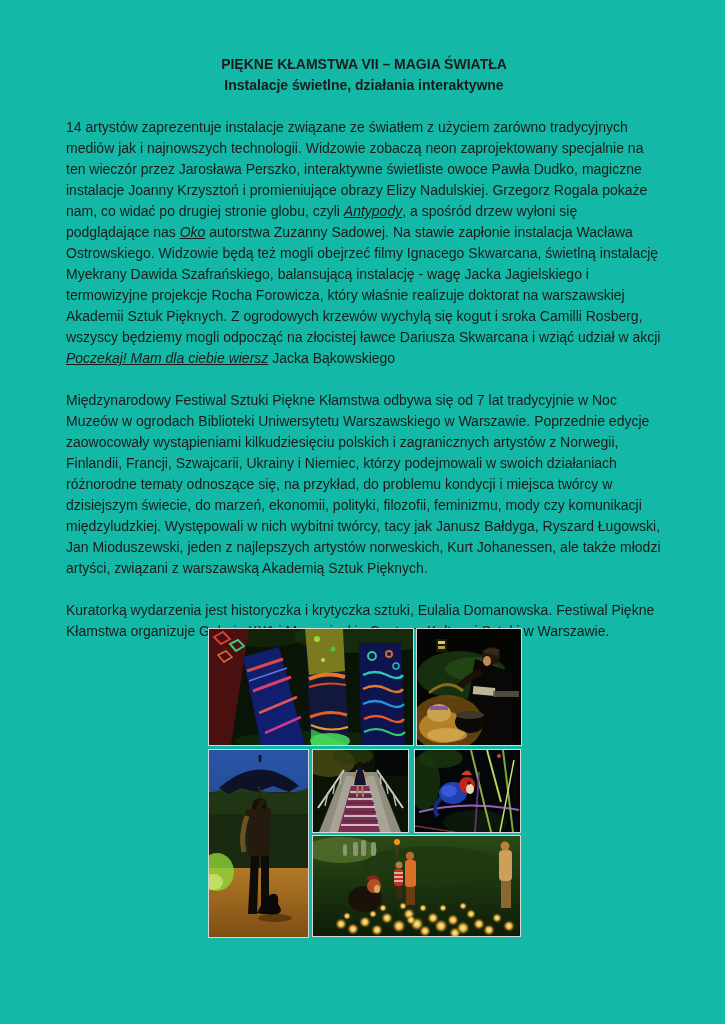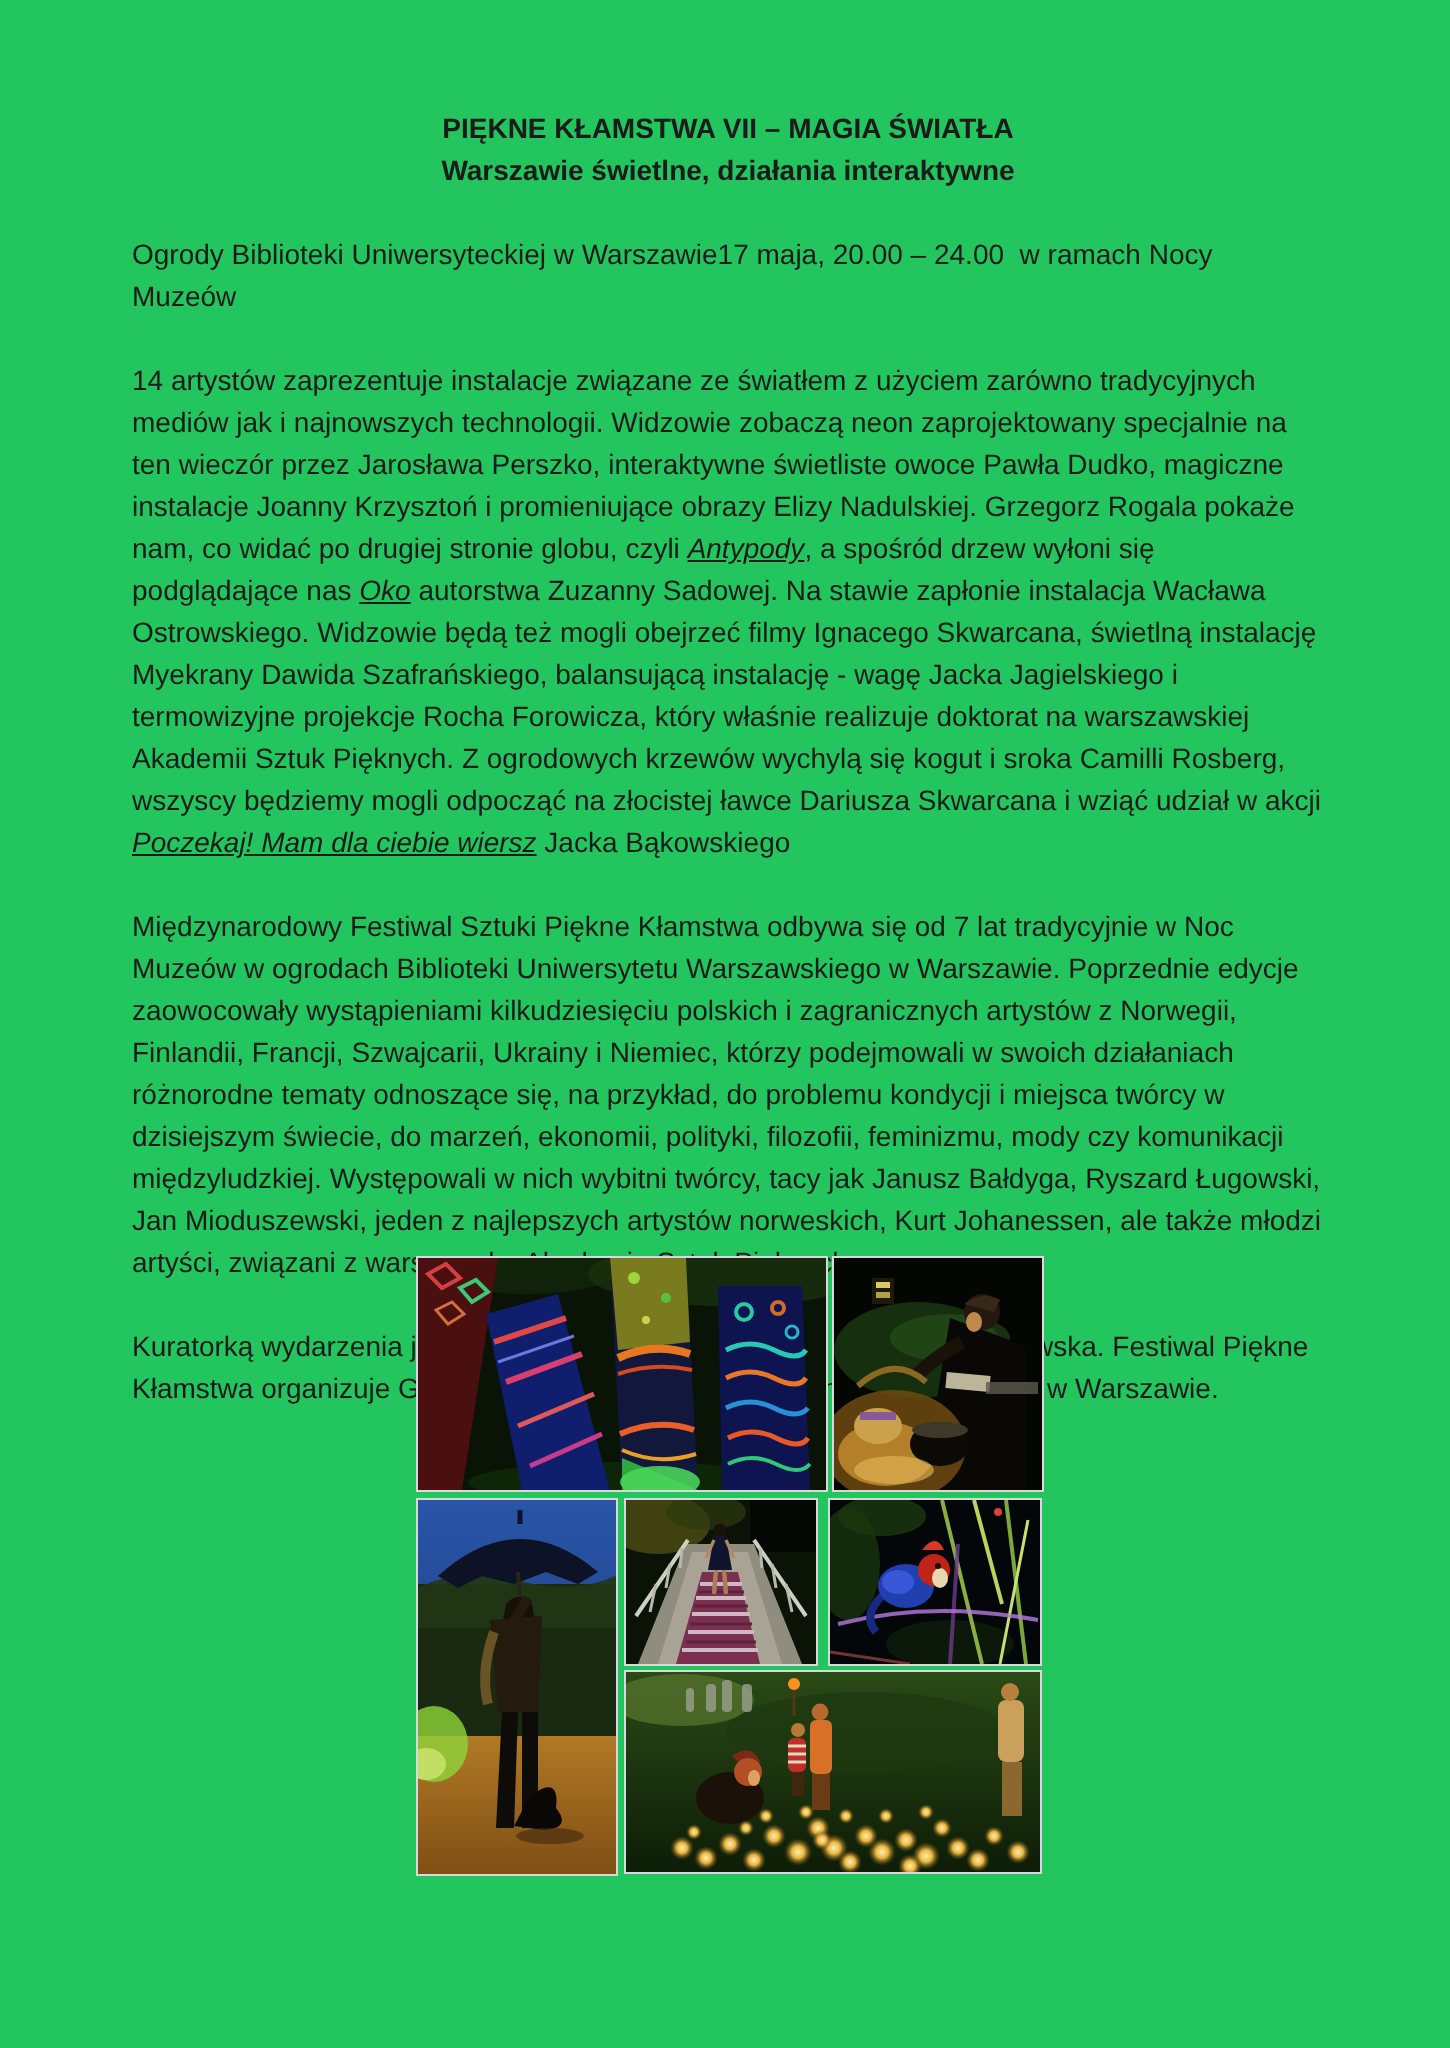--- a/index.html
+++ b/index.html
@@ -1,19 +1,19 @@
 <!DOCTYPE html>
 <html lang="pl"><head>
 <meta charset="utf-8">
 <style>
   html,body{margin:0;padding:0;background:#ffffff;}
   .page{
     position:relative;
     width:725px;height:1024px;
-    background:#22c55e;
+    background:#14b8a6;
     overflow:hidden;
     font-family:"Liberation Sans", sans-serif;
     color:#1b1b1b;
   }
   .doc{
     position:absolute;
     left:66px;top:54px;width:596px;
     font-size:14px;line-height:21px;
   }
   .doc p{margin:0 0 21px 0;white-space:pre-wrap;}
@@ -31,24 +31,23 @@
   .photo svg{display:block;width:100%;height:100%;}
 </style>
 </head>
 <body>
 
 <div class="page">
 
   <div class="doc">
     <div class="title-block">
       <span class="title-line">PIĘKNE KŁAMSTWA VII – MAGIA ŚWIATŁA</span>
-      <span class="title-line">Warszawie świetlne, działania interaktywne</span>
+      <span class="title-line">Instalacje świetlne, działania interaktywne</span>
     </div>
 
-    <p class="single-line"><span>Ogrody Biblioteki Uniwersyteckiej w Warszawie17 maja, 20.00 – 24.00  w ramach Nocy Muzeów</span></p>
 
     <p><span>14 artystów zaprezentuje instalacje związane ze światłem z użyciem zarówno tradycyjnych mediów jak i najnowszych technologii. Widzowie zobaczą neon zaprojektowany specjalnie na ten wieczór przez Jarosława Perszko, interaktywne świetliste owoce Pawła Dudko, magiczne instalacje Joanny Krzysztoń i promieniujące obrazy Elizy Nadulskiej. Grzegorz Rogala pokaże nam, co widać po drugiej stronie globu, czyli </span><span class="italic">Antypody</span><span>, a spośród drzew wyłoni się podglądające nas </span><span class="italic">Oko</span><span> autorstwa Zuzanny Sadowej. Na stawie zapłonie instalacja Wacława Ostrowskiego. Widzowie będą też mogli obejrzeć filmy Ignacego Skwarcana, świetlną instalację Myekrany Dawida Szafrańskiego, balansującą instalację - wagę Jacka Jagielskiego i termowizyjne projekcje Rocha Forowicza, który właśnie realizuje doktorat na warszawskiej Akademii Sztuk Pięknych. Z ogrodowych krzewów wychylą się kogut i sroka Camilli Rosberg, wszyscy będziemy mogli odpocząć na złocistej ławce Dariusza Skwarcana i wziąć udział w akcji </span><span class="italic">Poczekaj! Mam dla ciebie wiersz</span><span> Jacka Bąkowskiego</span></p>
 
     <p><span>Międzynarodowy Festiwal Sztuki Piękne Kłamstwa odbywa się od 7 lat tradycyjnie w Noc Muzeów w ogrodach Biblioteki Uniwersytetu Warszawskiego w Warszawie. Poprzednie edycje zaowocowały wystąpieniami kilkudziesięciu polskich i zagranicznych artystów z Norwegii, Finlandii, Francji, Szwajcarii, Ukrainy i Niemiec, którzy podejmowali w swoich działaniach różnorodne tematy odnoszące się, na przykład, do problemu kondycji i miejsca twórcy w dzisiejszym świecie, do marzeń, ekonomii, polityki, filozofii, feminizmu, mody czy komunikacji międzyludzkiej. Występowali w nich wybitni twórcy, tacy jak Janusz Bałdyga, Ryszard Ługowski, Jan Mioduszewski, jeden z najlepszych artystów norweskich, Kurt Johanessen, ale także młodzi artyści, związani z warszawską Akademią Sztuk Pięknych.</span></p>
 
     <p><span>Kuratorką wydarzenia jest historyczka i krytyczka sztuki, Eulalia Domanowska. Festiwal Piękne Kłamstwa organizuje Galeria XX1 i Mazowieckie Centrum Kultury i Sztuki w Warszawie.</span></p>
   </div>
 
   <div class="photo" style="left:208px;top:628px;width:206px;height:118px;">
     <svg viewBox="0 0 204 116" preserveAspectRatio="none">

